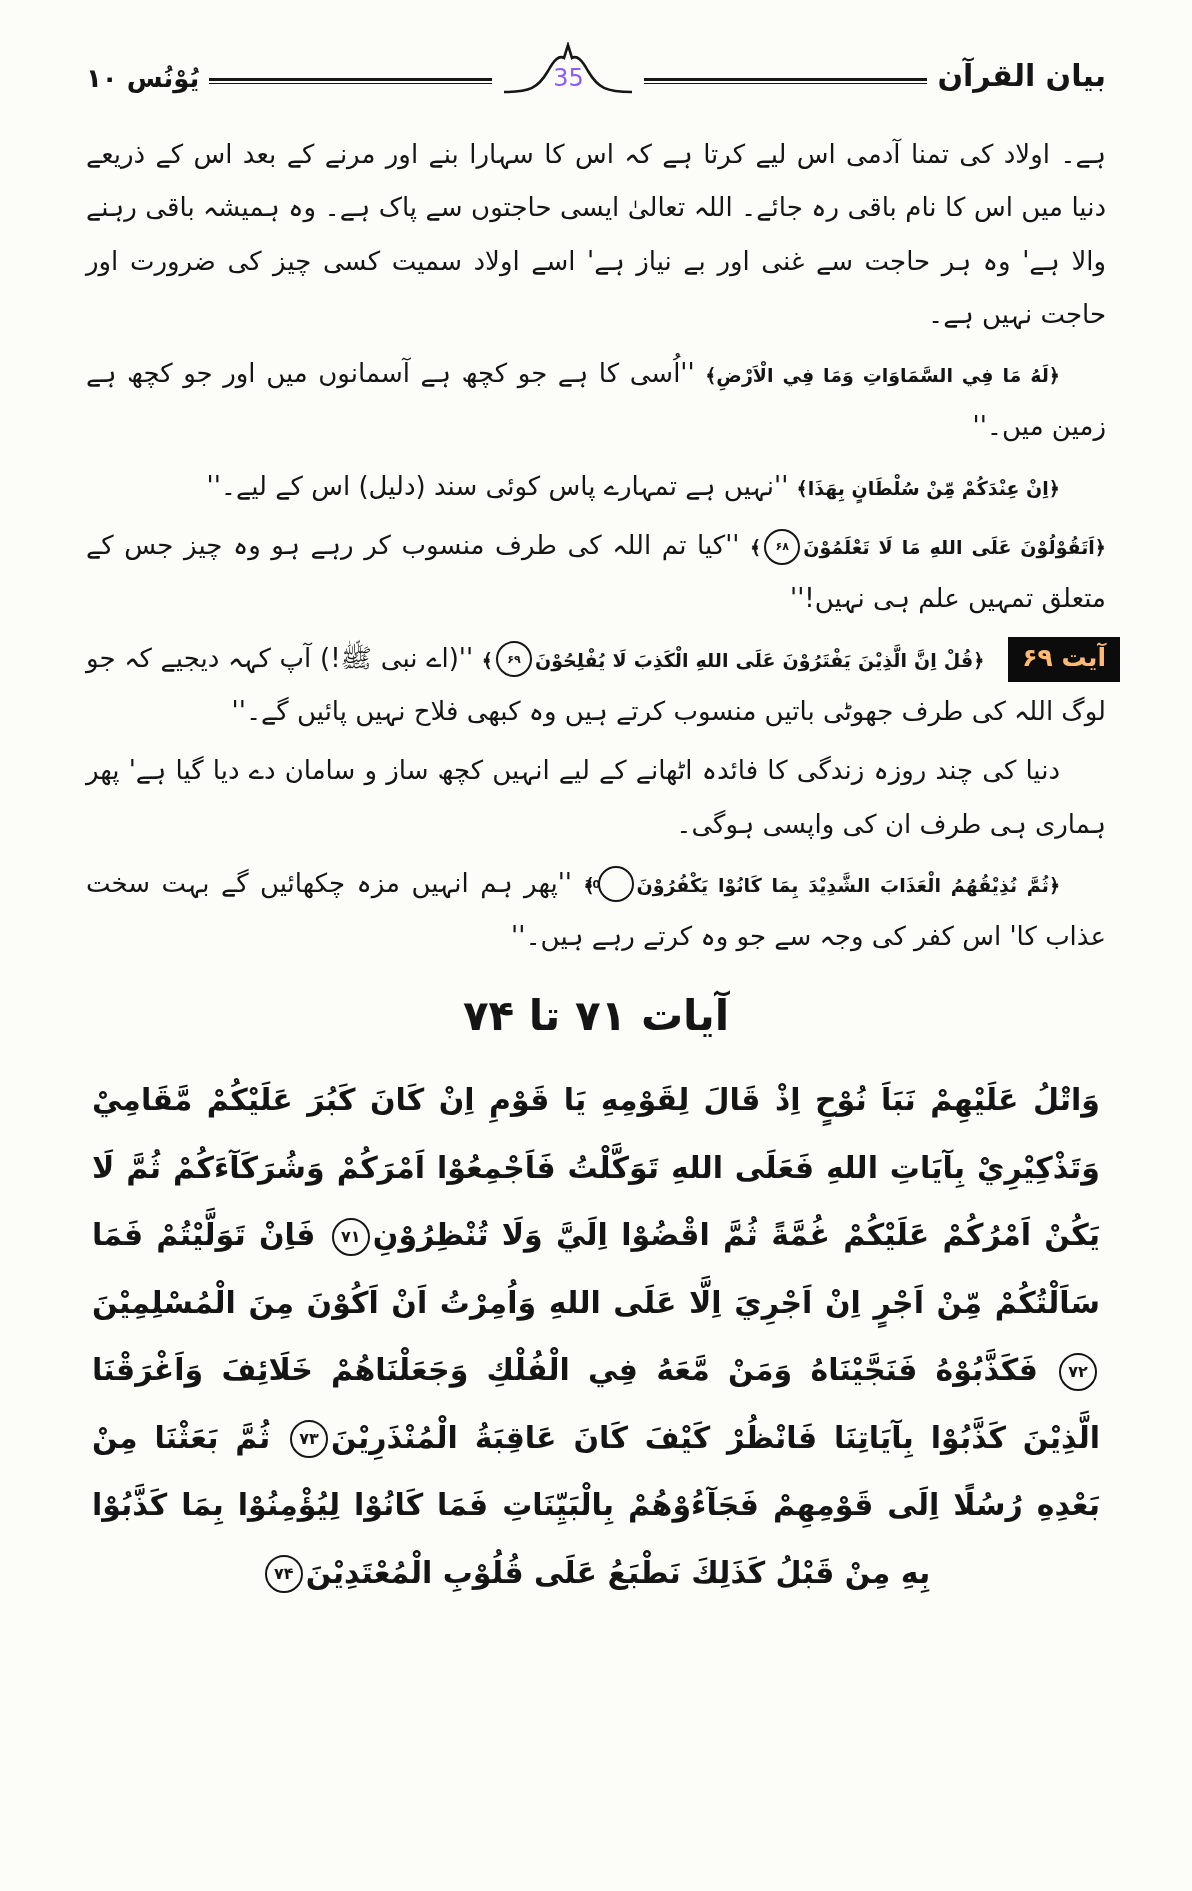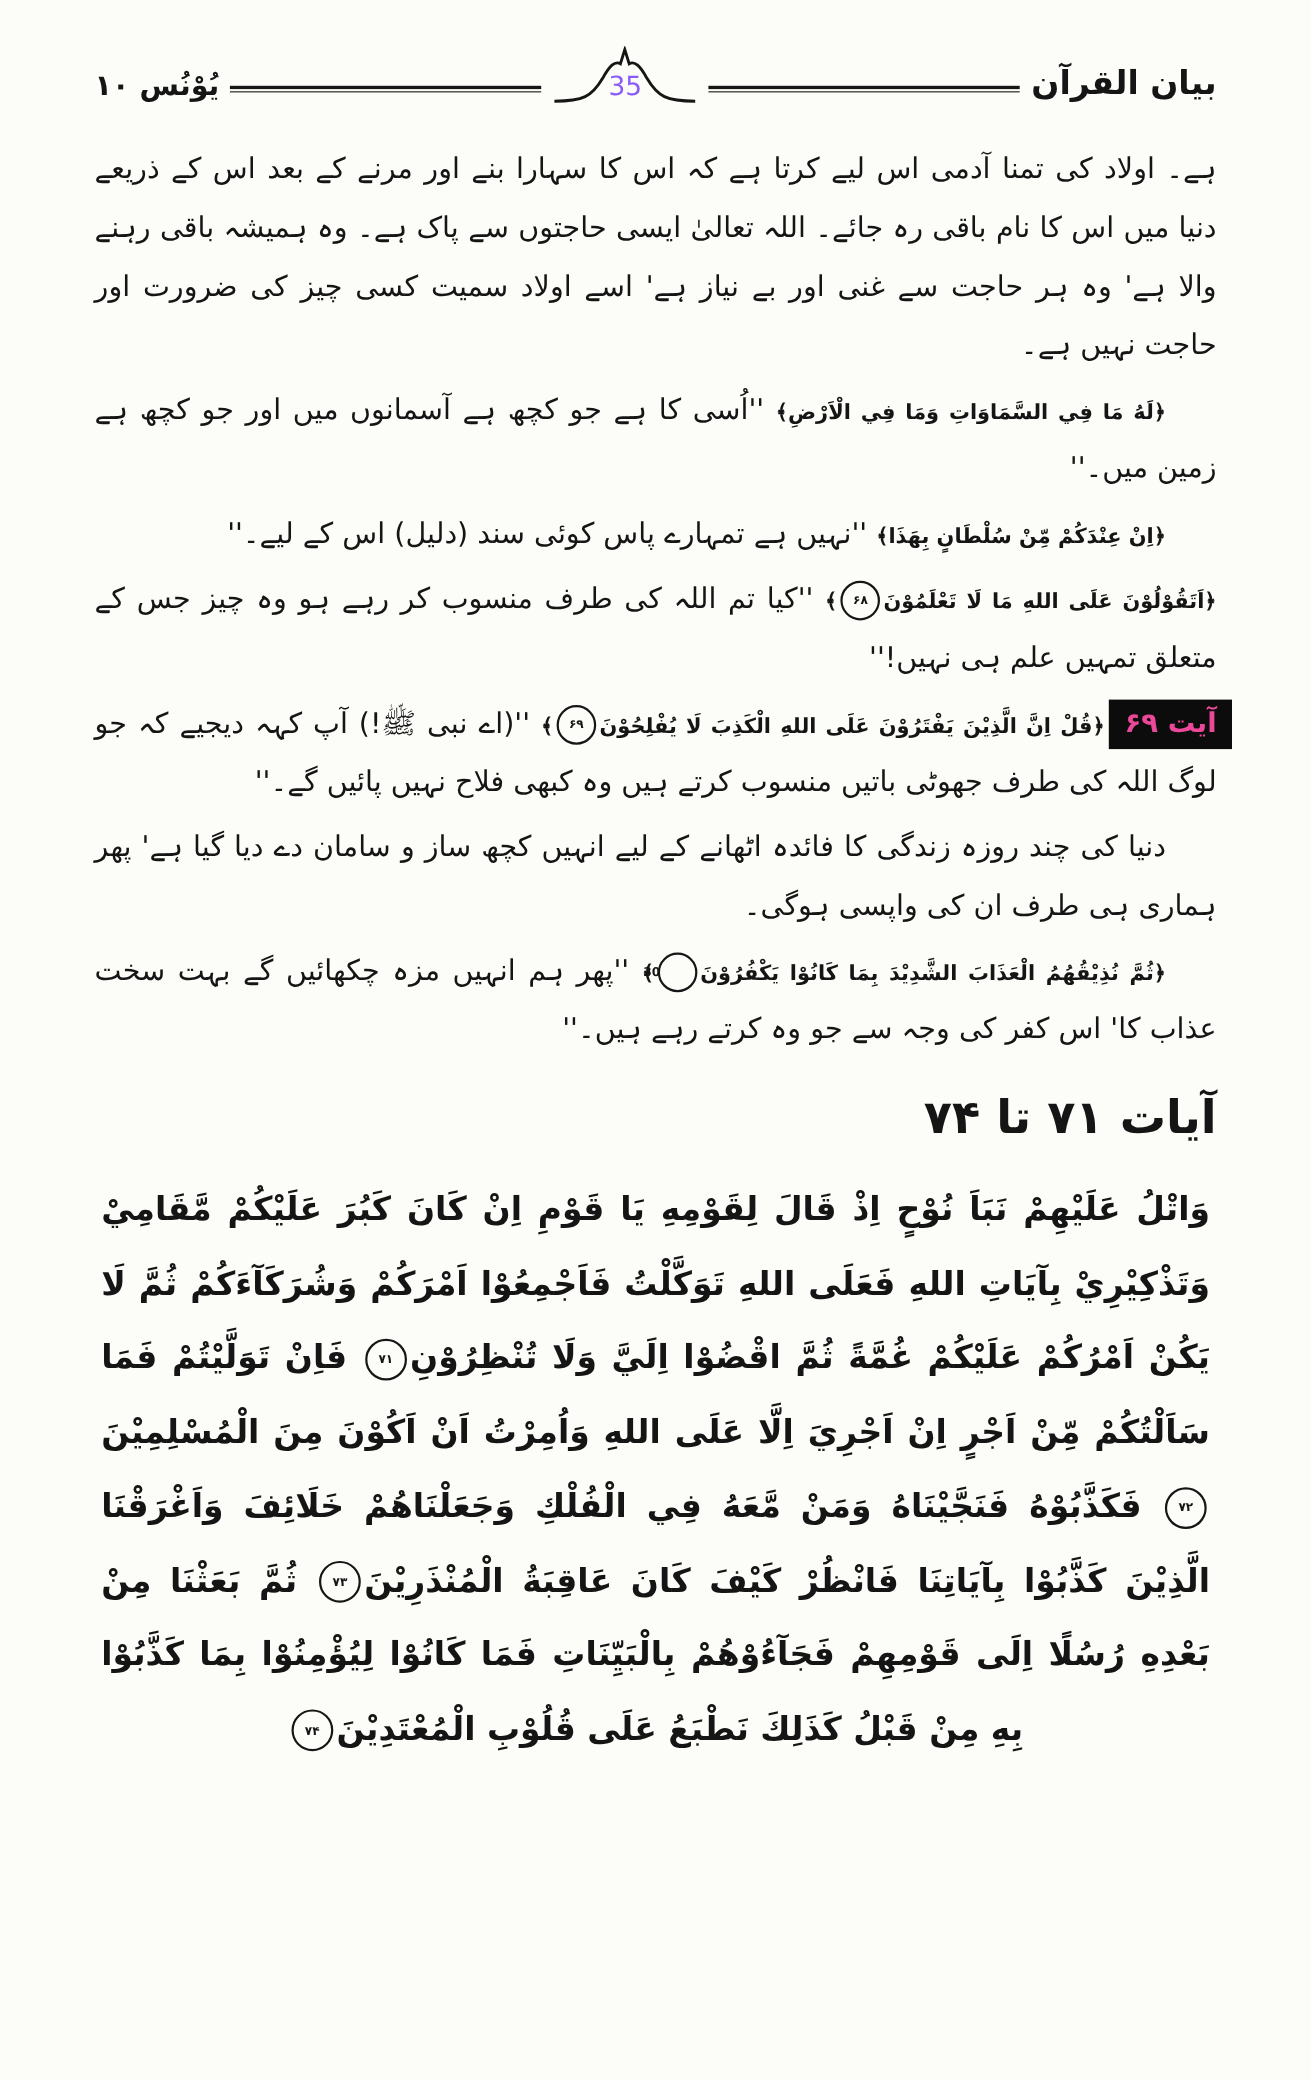--- a/index.html
+++ b/index.html
@@ -78,47 +78,48 @@
     border-radius: 50%;
     font-size: 11px;
     font-weight: bold;
     vertical-align: middle;
     margin: 0 3px;
     line-height: 1;
   }
   .ayah-marker {
     display: inline-block;
     background: #0c0c0c;
-    color: #ec4899;
+    color: #fdba74;
     font-weight: bold;
     font-size: 25px;
     line-height: 1.35;
     padding: 4px 14px 7px 14px;
-    margin-left: 4px;
+    margin-left: 24px;
     margin-right: -14px;
     vertical-align: middle;
   }
   .section-heading {
+    text-align: center;
     font-size: 42px;
     font-weight: bold;
     margin: 26px 0 22px 0;
     line-height: 1.3;
   }
   .quran-block {
     font-size: 30px;
     font-weight: bold;
     line-height: 2.25;
     text-align: justify;
     text-align-last: center;
     margin: 0 6px;
   }
   .quran-block .ayah-num {
     width: 34px;
     height: 34px;
-    font-size: 11px;
+    font-size: 16px;
   }
 </style>
 </head>
 <body>
 
 <div class="page">
 
   <header class="page-header">
     <div class="header-title right">بیان القرآن</div>
     <div class="header-rule"></div>

